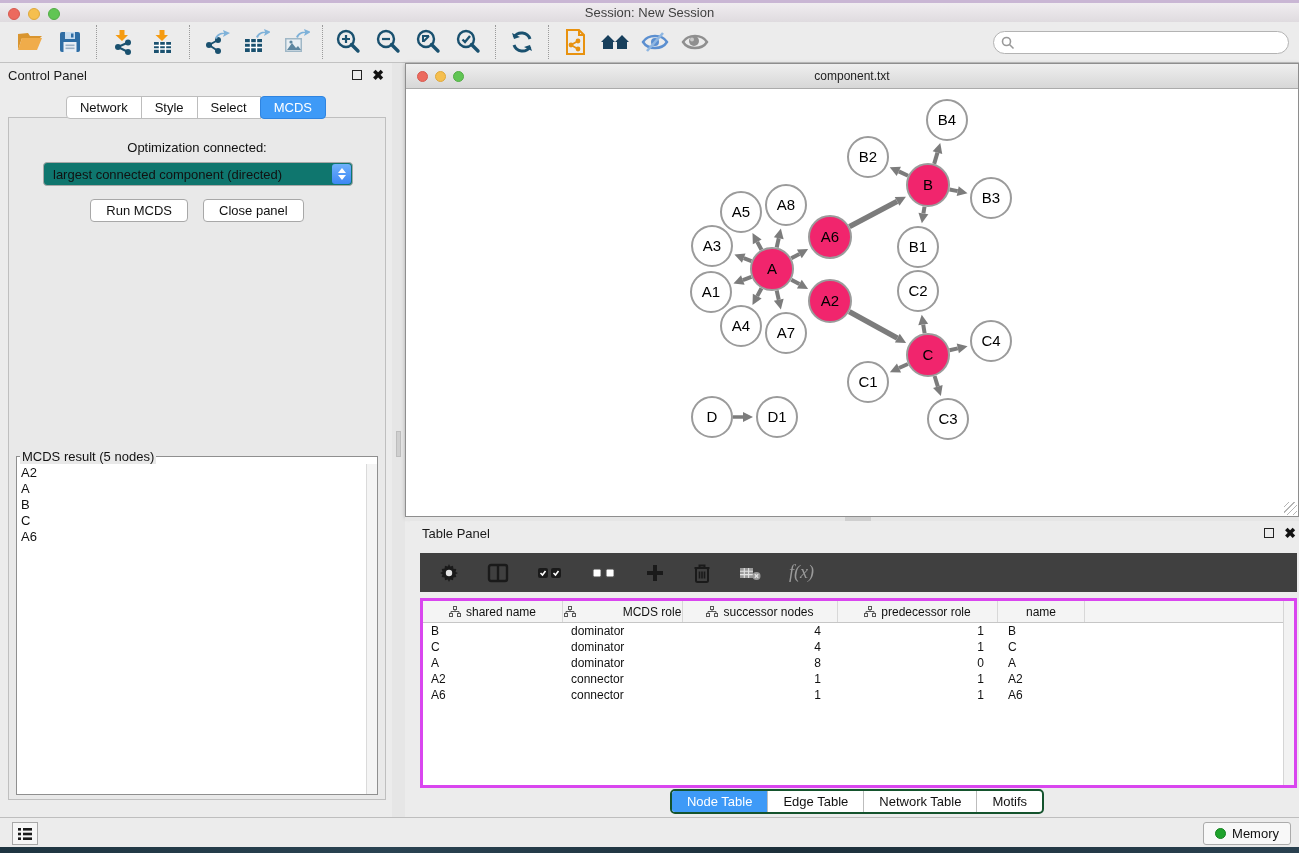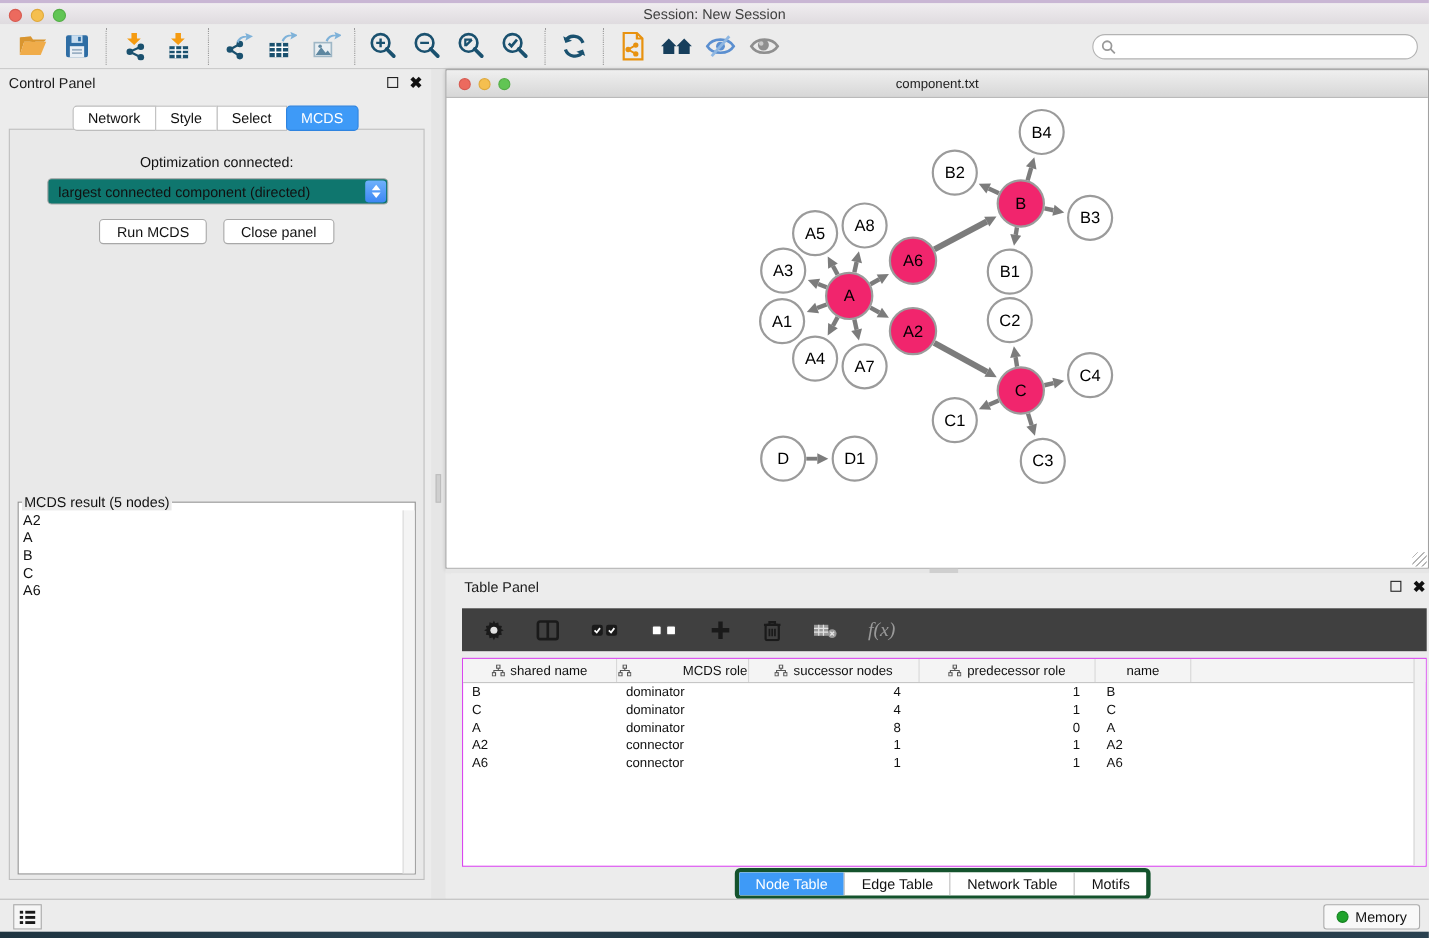--- a/index.html
+++ b/index.html
@@ -82,36 +82,36 @@
   .resize-grip { position:absolute; right:1px; bottom:1px; width:13px; height:13px;
     background:repeating-linear-gradient(135deg, transparent 0 3px, #B5B5B5 3px 4px); }
 
   
   .table-panel { position:absolute; left:410px; top:521px; width:894px; height:296px; background:#ECECEC; }
   .tp-toolbar { position:absolute; left:10px; right:7px; top:32px; height:39px; background:#404040;
     display:flex; align-items:center; gap:28px; padding-left:19px; }
   .tp-ico { display:flex; align-items:center; justify-content:center; }
   .fx-label { font-family:"Liberation Serif", serif; font-style:italic; font-size:18px; color:#9A9A9A; }
   .data-table { position:absolute; left:10px; right:7px; top:77px; height:190px;
-    background:#fff; border:1px solid #d946ef; overflow:hidden; }
+    background:#fff; border:3px solid #d946ef; overflow:hidden; }
   .dt-header { display:flex; height:22px; background:#F4F4F4; border-bottom:1px solid #C6C6C6; }
   .dt-hcell { display:flex; align-items:center; justify-content:center; gap:5px;
     font-size:12px; color:#111; border-right:1px solid #D8D8D8; }
   .dt-row { display:flex; height:16px; align-items:center; }
   .dt-cell { font-size:12px; color:#111; white-space:nowrap; overflow:hidden; }
   .c0{width:140px; padding-left:8px;}
   .c1{width:120px; padding-left:8px;gap:47px;}
   .c2{width:155px; text-align:right; padding-right:17px;}
   .c3{width:160px; text-align:right; padding-right:14px;}
   .c4{width:87px; padding-left:10px;}
   .cf{flex:1; border-right:none;}
   .dt-scroll { position:absolute; top:0; right:0; bottom:0; width:11px;
     background:#F2F2F2; border-left:1px solid #D5D5D5; }
   .tp-tabs { position:absolute; left:0; right:0; top:268px; display:flex; justify-content:center; }
-  .seg { display:inline-flex; border:4px solid #14532d; border-radius:5px; overflow:hidden; background:#fff;align-items:center; }
+  .seg { display:inline-flex; border:2px solid #14532d; border-radius:5px; overflow:hidden; background:#fff;align-items:center; }
   .seg-tab { font-size:13px; color:#111; padding:3px 15px; border-left:1px solid #BDBDBD; }
   .seg-tab:first-child { border-left:none; }
   .seg-tab.active { background:#3E9AF7; color:#fff; }
 
   
   .statusbar { position:absolute; left:0; top:817px; width:100%; height:30px;
     background:#ECECEC; border-top:1px solid #BEBEBE; }
   .list-btn { position:absolute; left:12px; top:4px; width:26px; height:23px;
     background:#F6F6F6; border:1px solid #A8A8A8; display:flex; align-items:center; justify-content:center; }
   .memory-btn { position:absolute; right:8px; top:4px; height:23px; background:#F8F8F8;

